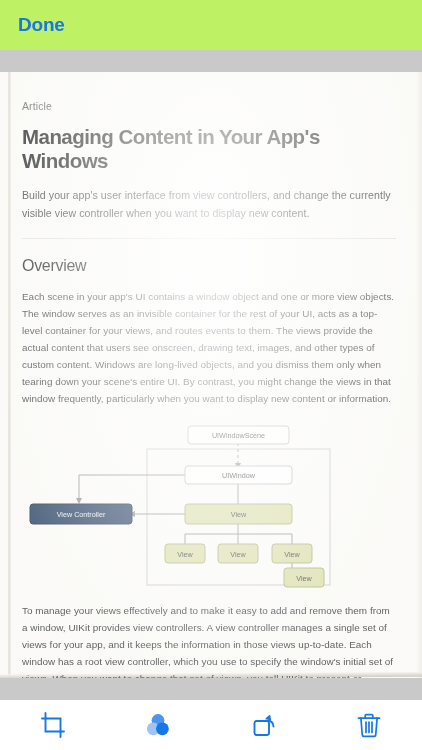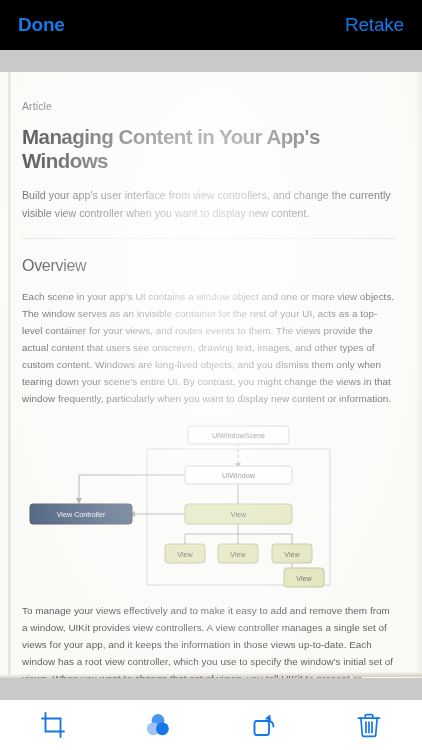--- a/index.html
+++ b/index.html
@@ -12,21 +12,21 @@
   #screen {
     position: relative;
     width: 422px; height: 750px;
     background: #ffffff;
   }
 
   
   #topbar {
     position: absolute; left: 0; top: 0;
     width: 422px; height: 50px;
-    background: #000000;
+    background: #bef264;
     display: flex; align-items: center;
     justify-content: space-between;
     padding: 0 18px;
   }
   .navbtn {
     font-size: 19px;
     font-weight: bold;
     color: #1677e8;
     letter-spacing: -0.2px;
     background: none; border: none;
@@ -149,21 +149,20 @@
   }
   .toolslot svg { display: block; }
 </style>
 </head>
 <body>
 
 <div id="screen">
 
   <div id="topbar">
     <button class="navbtn" id="done-button">Done</button>
-    <button class="navbtn" id="retake-button">Retake</button>
   </div>
 
   <div class="gray-band" id="band-top"></div>
   <div class="gray-band" id="band-bottom"></div>
 
   <div id="page">
     <div id="page-edge-left"></div>
     <div id="page-edge-right"></div>
     <div id="page-edge-bottom"></div>
 

